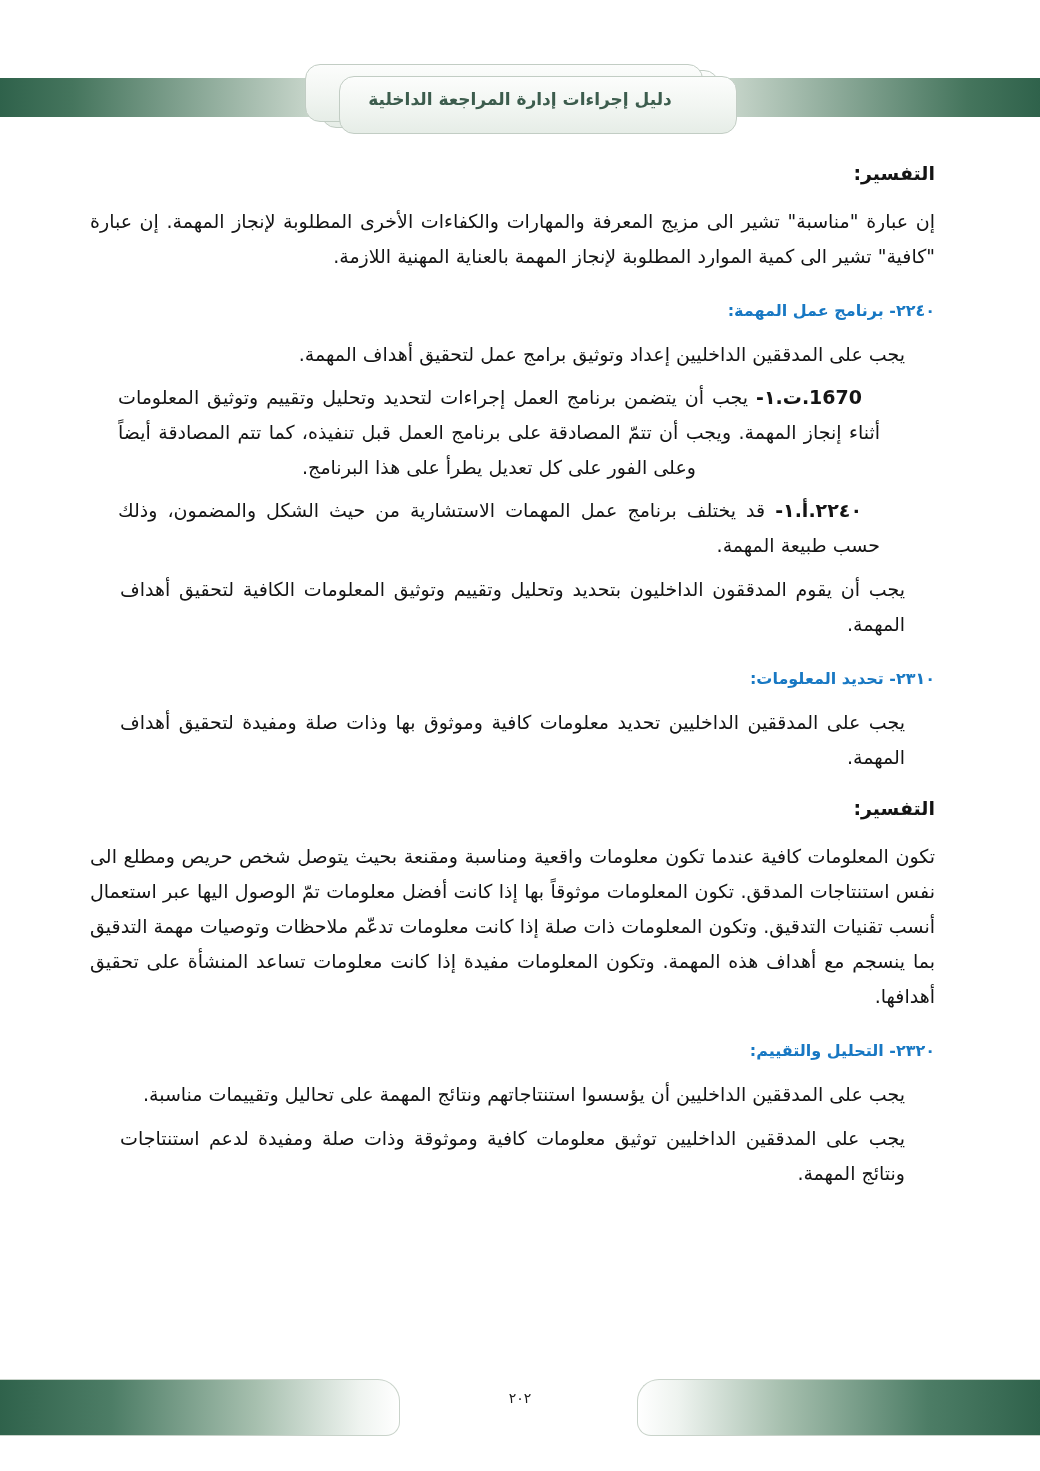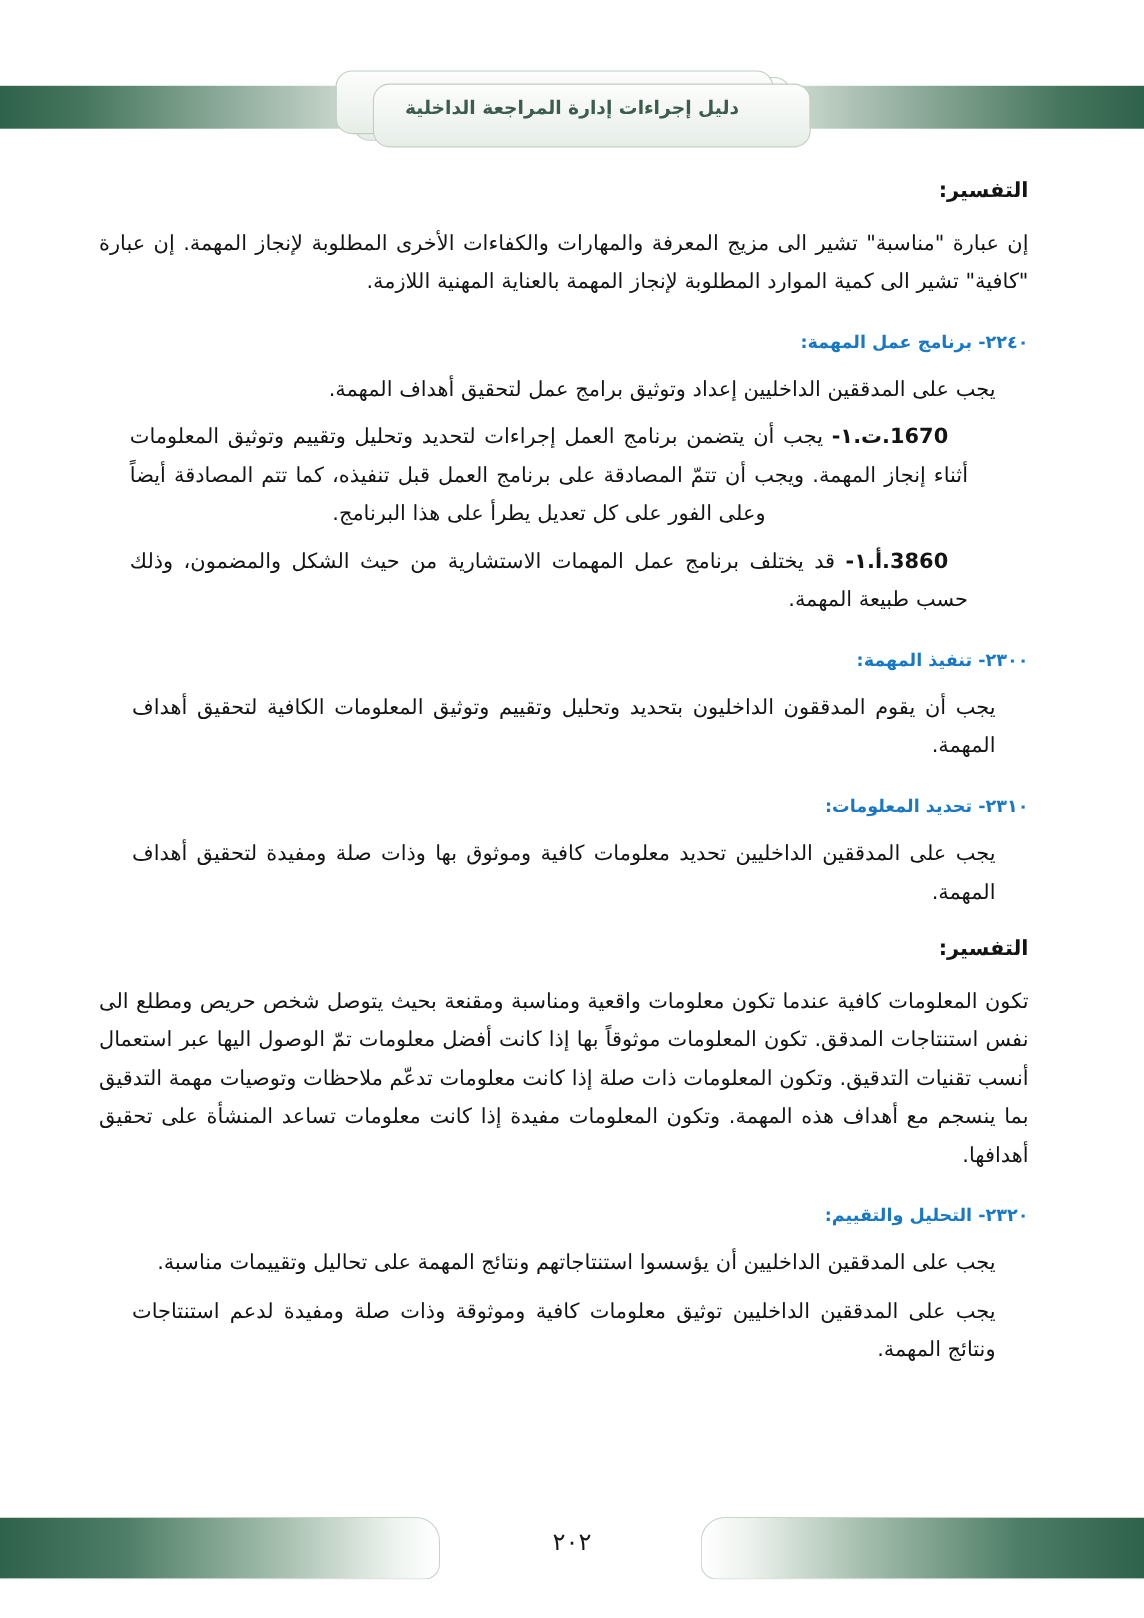--- a/index.html
+++ b/index.html
@@ -61,43 +61,42 @@
     background:linear-gradient(90deg,#2f624b 0%,#4d7d66 28%,#a6bfae 64%,#eef3ef 90%,#ffffff 100%);
   }
   .footer-bar.right{
     left:637px;width:403px;
     border:1px solid #c9d3ca;border-right:none;
     border-radius:22px 0 0 14px;
     background:linear-gradient(270deg,#2f624b 0%,#4d7d66 28%,#a6bfae 64%,#eef3ef 90%,#ffffff 100%);
   }
   .page-number{
     position:absolute;top:1390px;left:0;width:1040px;text-align:center;
-    font-size:22px;color:#1a1a1a;direction:rtl;
+    font-size:14px;color:#1a1a1a;direction:rtl;
   }
 </style>
 </head>
 <body>
 
 <div class="header-band"></div>
 <div class="header-tab">
   <span class="header-title">دليل إجراءات إدارة المراجعة الداخلية</span>
 </div>
 
 <main class="content">
   <p class="xlabel">التفسير:</p>
   <p class="para">إن عبارة "مناسبة" تشير الى مزيج المعرفة والمهارات والكفاءات الأخرى المطلوبة لإنجاز المهمة. إن عبارة "كافية" تشير الى كمية الموارد المطلوبة لإنجاز المهمة بالعناية المهنية اللازمة.</p>
 
   <h2 class="heading">٢٢٤٠- برنامج عمل المهمة:</h2>
   <p class="stmt">يجب على المدققين الداخليين إعداد وتوثيق برامج عمل لتحقيق أهداف المهمة.</p>
 
   <p class="sub last-center"><span class="subnum">1670.ت.١-</span> <span>يجب أن يتضمن برنامج العمل إجراءات لتحديد وتحليل وتقييم وتوثيق المعلومات أثناء إنجاز المهمة. ويجب أن تتمّ المصادقة على برنامج العمل قبل تنفيذه، كما تتم المصادقة أيضاً وعلى الفور على كل تعديل يطرأ على هذا البرنامج.</span></p>
 
-  <p class="sub"><span class="subnum">3860.أ.١-</span> <span>قد يختلف برنامج عمل المهمات الاستشارية من حيث الشكل والمضمون، وذلك حسب طبيعة المهمة.</span></p>
+  <p class="sub"><span class="subnum">٢٢٤٠.أ.١-</span> <span>قد يختلف برنامج عمل المهمات الاستشارية من حيث الشكل والمضمون، وذلك حسب طبيعة المهمة.</span></p>
 
-  <h2 class="heading">٢٣٠٠- تنفيذ المهمة:</h2>
   <p class="stmt">يجب أن يقوم المدققون الداخليون بتحديد وتحليل وتقييم وتوثيق المعلومات الكافية لتحقيق أهداف المهمة.</p>
 
   <h2 class="heading">٢٣١٠- تحديد المعلومات:</h2>
   <p class="stmt">يجب على المدققين الداخليين تحديد معلومات كافية وموثوق بها وذات صلة ومفيدة لتحقيق أهداف المهمة.</p>
 
   <p class="xlabel second">التفسير:</p>
   <p class="para">تكون المعلومات كافية عندما تكون معلومات واقعية ومناسبة ومقنعة بحيث يتوصل شخص حريص ومطلع الى نفس استنتاجات المدقق. تكون المعلومات موثوقاً بها إذا كانت أفضل معلومات تمّ الوصول اليها عبر استعمال أنسب تقنيات التدقيق. وتكون المعلومات ذات صلة إذا كانت معلومات تدعّم ملاحظات وتوصيات مهمة التدقيق بما ينسجم مع أهداف هذه المهمة. وتكون المعلومات مفيدة إذا كانت معلومات تساعد المنشأة على تحقيق أهدافها.</p>
 
   <h2 class="heading">٢٣٢٠- التحليل والتقييم:</h2>
   <p class="stmt">يجب على المدققين الداخليين أن يؤسسوا استنتاجاتهم ونتائج المهمة على تحاليل وتقييمات مناسبة.</p>

